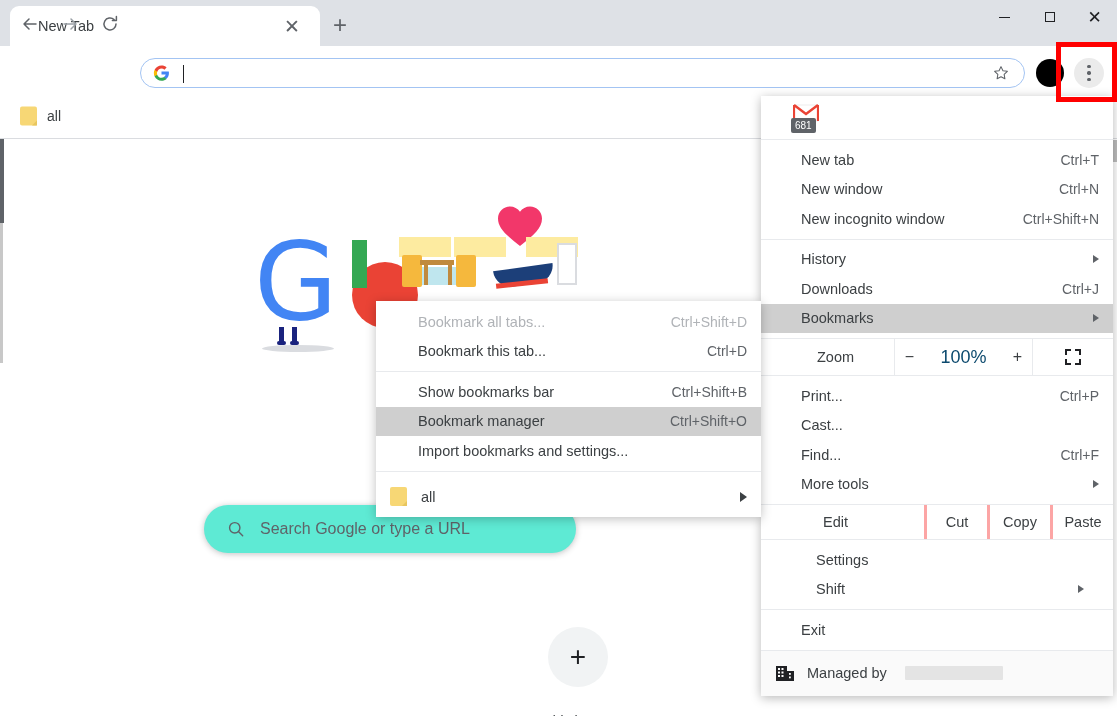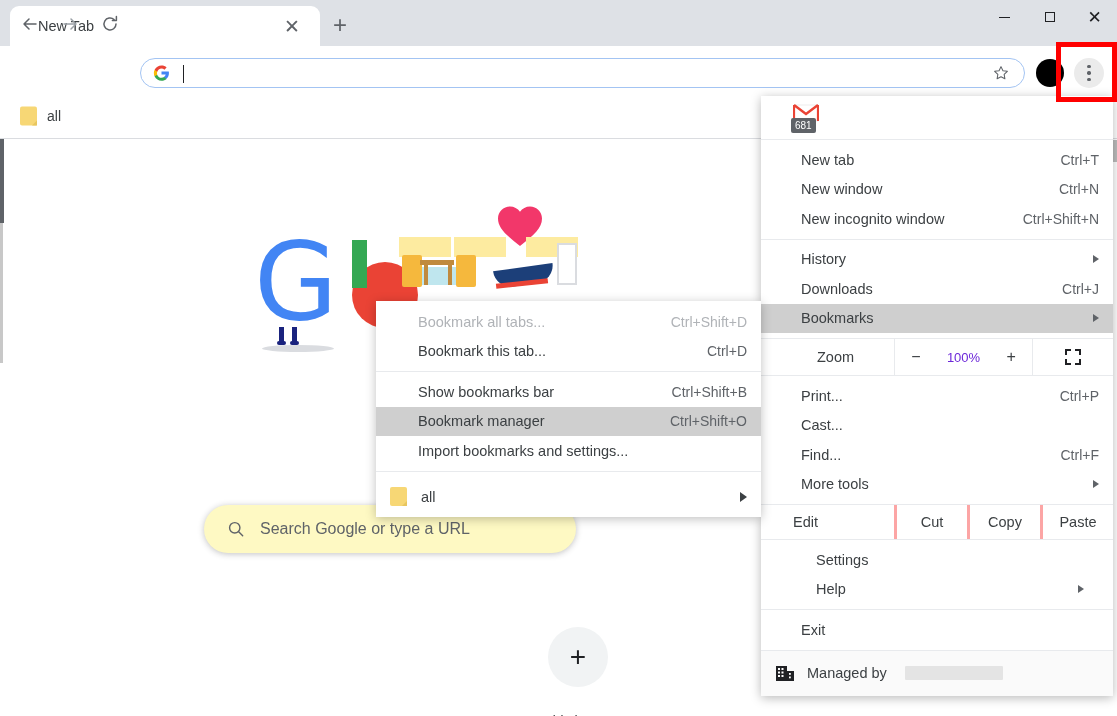--- a/index.html
+++ b/index.html
@@ -240,21 +240,21 @@
   }
   .scene .white-door {
     position: absolute; left: 213px; top: 28px;
     width: 20px; height: 42px;
     background: #ffffff; border: 2px solid #dadce0;
   }
 
   .searchbox {
     position: absolute; left: 200px; top: 365px;
     width: 372px; height: 48px;
-    background: #fef9c3;
+    background: #5eead4;
     border-radius: 24px;
     box-shadow: 0 1px 6px rgba(32,33,36,.28);
     display: flex; align-items: center;
     cursor: text;
   }
   .searchbox .s-ico {
     margin-left: 22px; margin-right: 14px;
     width: 20px; height: 20px; flex: 0 0 auto;
   }
   .searchbox .s-ph {
@@ -333,33 +333,33 @@
   .cm-zoom-row .zctrl {
     flex: 1; display: flex; align-items: center; justify-content: center;
     gap: 22px;
     border-left: 1px solid #e8eaed;
     border-right: 1px solid #e8eaed;
   }
   .cm-zoom-row .zbtn {
     font-size: 16px; color: #3c4043; cursor: pointer;
     width: 18px; text-align: center; line-height: 1;
   }
-  .cm-zoom-row .zval { font-size: 13px; color: #6d28d9; }
+  .cm-zoom-row .zval { font-size: 18px; color: #0c4a6e; }
   .cm-zoom-row .zfull {
     width: 80px; display: flex; align-items: center; justify-content: center;
     cursor: pointer;
   }
 
   .cm-edit-row {
     height: 36px; display: flex; align-items: stretch;
     border-top: 1px solid #e8eaed;
     border-bottom: 1px solid #e8eaed;
   }
   .cm-edit-row .el {
-    width: 133px; display: flex; align-items: center; padding-left: 32px;
+    width: 133px; display: flex; align-items: center; padding-left: 32px; margin-left: 30px;
   }
   .cm-edit-row .eb {
     flex: 1; display: flex; align-items: center; justify-content: center;
     border-left: 3px solid #fca5a5; cursor: pointer;
   }
 
   .cm-managed {
     height: 46px; display: flex; align-items: center;
     padding-left: 14px; gap: 12px;
     background: #fafafa;
@@ -625,21 +625,21 @@
       <div class="eb">Cut</div>
       <div class="eb">Copy</div>
       <div class="eb">Paste</div>
     </div>
 
     <div style="padding:5px 15px;">
       <div class="cm-item">
         <span class="lbl">Settings</span>
       </div>
       <div class="cm-item">
-        <span class="lbl">Help</span>
+        <span class="lbl">Shift</span>
         <span class="arrow"></span>
       </div>
     </div>
 
     <div class="cm-sep-full"></div>
 
     <div style="padding:5px 0;">
       <div class="cm-item">
         <span class="lbl">Exit</span>
       </div>

